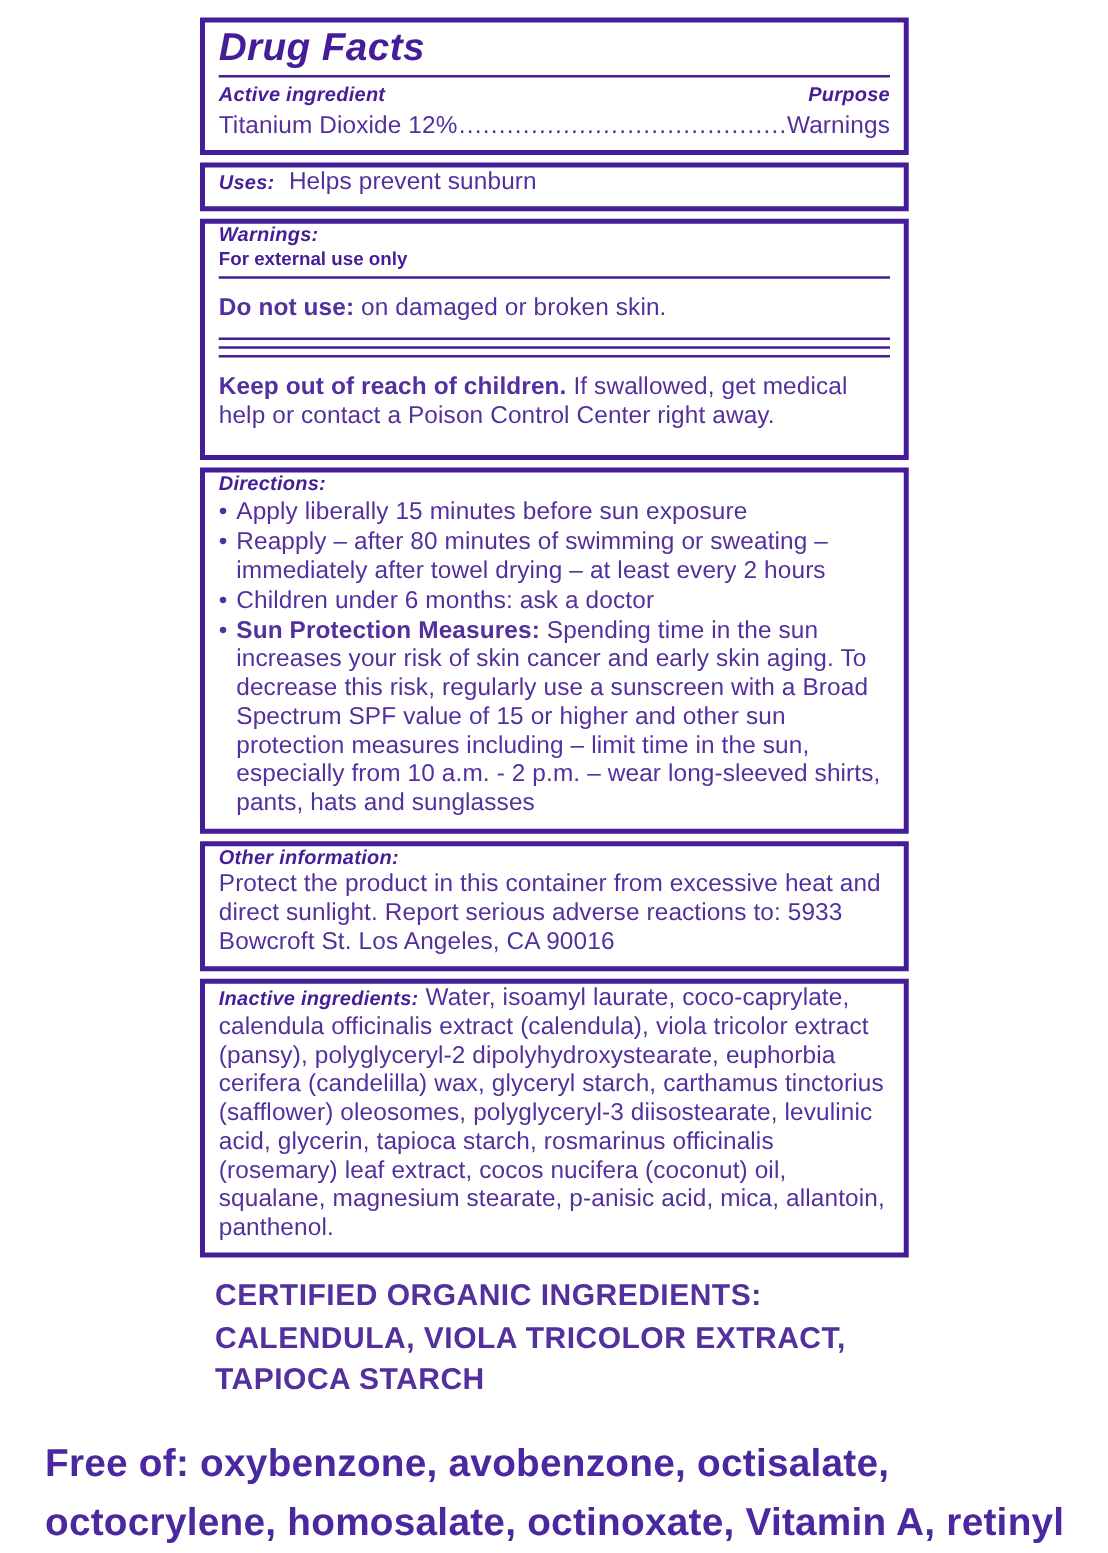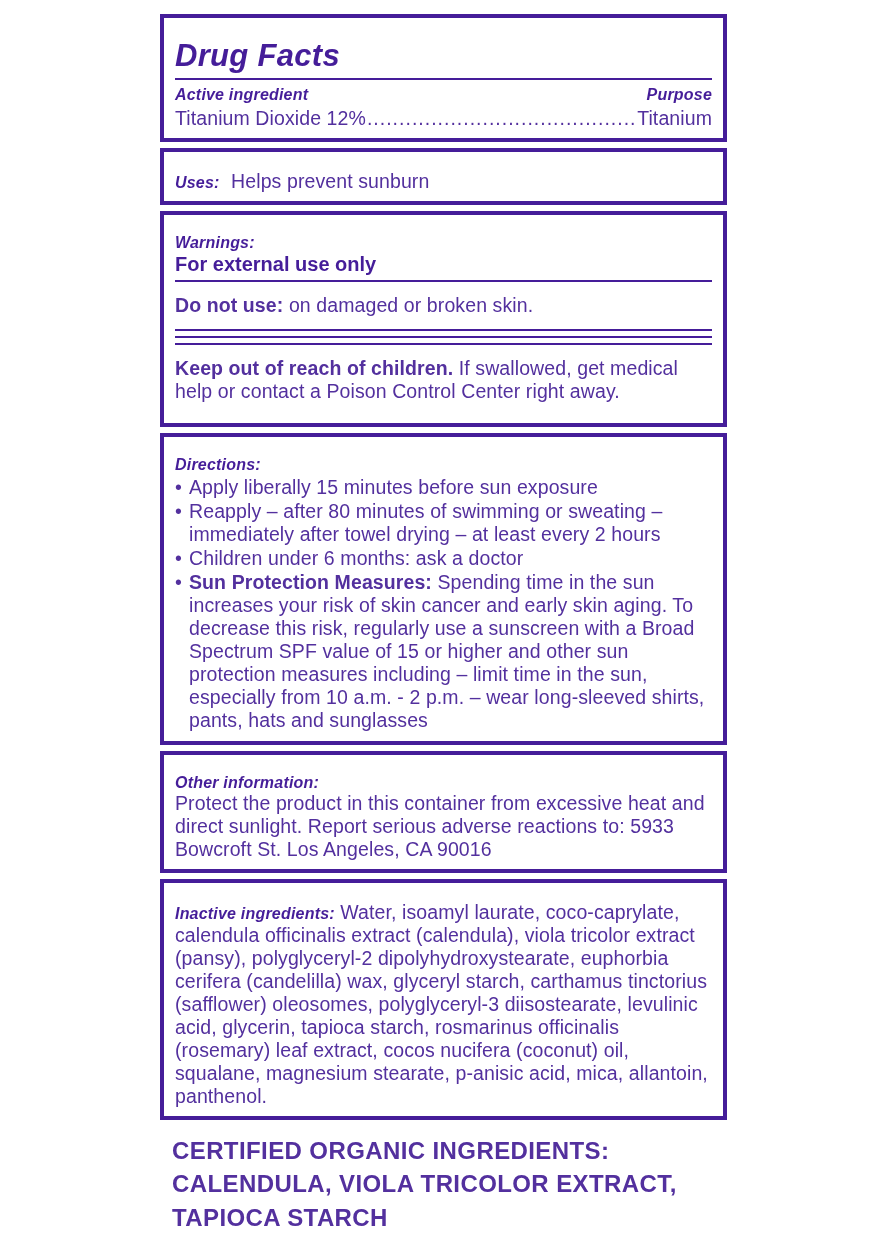--- a/index.html
+++ b/index.html
@@ -12,21 +12,21 @@
     background:#ffffff;
     font-family:"Liberation Sans",sans-serif;
     color:var(--text-purple);
   }
   .label-col{
     width:567px;
     margin:14px 0 0 160px;
   }
   .dfbox{
     border:4px solid var(--purple);
-    padding:18px 11px 8px 11px;
+    padding:0 11px 8px 11px;
     margin-bottom:6px;
     background:#ffffff;
   }
   .df-title{
     font-size:31px;
     font-weight:bold;
     font-style:italic;
     color:var(--purple);
     letter-spacing:0.3px;
     margin:2px 0 3px 0;
@@ -65,21 +65,21 @@
     white-space:nowrap;
     font-size:19.5px;
     letter-spacing:1px;
     margin:0 1px;
   }
   .leader::after{
     content:"..............................................................................................................";
   }
   b.inline-label{color:var(--text-purple);font-weight:bold;}
   .warn-subtitle{
-    font-size:20px;
+    font-size:15px;
     font-weight:bold;
     color:var(--purple);
     line-height:1.15;
     margin-top:1px;
   }
   .warn-item{margin:12px 0;}
   .dir-item{display:flex;margin:1px 0;}
   .dir-bullet{width:14px;flex:none;}
   .dir-text{flex:1;}
   .uses-line .sec-head{margin-right:6px;}
@@ -110,21 +110,21 @@
   <div class="dfbox">
     <div class="df-title">Drug Facts</div>
     <hr class="thin-rule">
     <div class="row-between">
       <span class="sec-head">Active ingredient</span>
       <span class="sec-head">Purpose</span>
     </div>
     <div class="ingredient-row body-text">
       <span>Titanium Dioxide 12%</span>
       <span class="leader"></span>
-      <span>Titanium</span>
+      <span>Warnings</span>
     </div>
   </div>
 
   <div class="dfbox">
     <div class="body-text uses-line">
       <span class="sec-head">Uses:</span>
       <span>Helps prevent sunburn</span>
     </div>
   </div>
 

